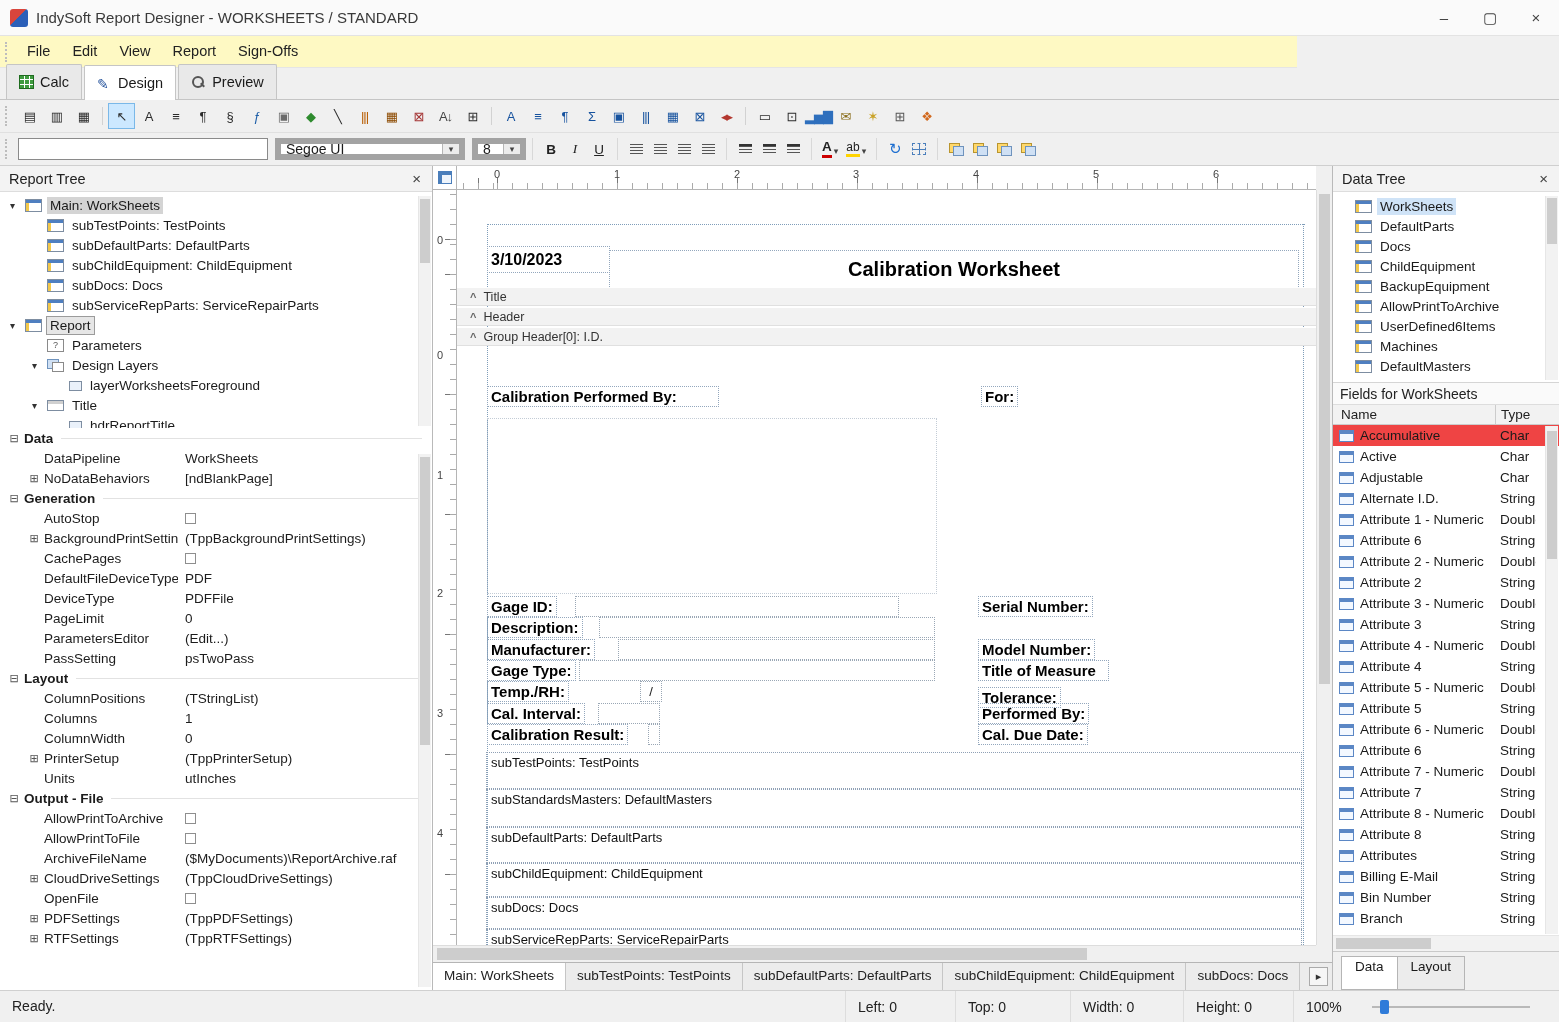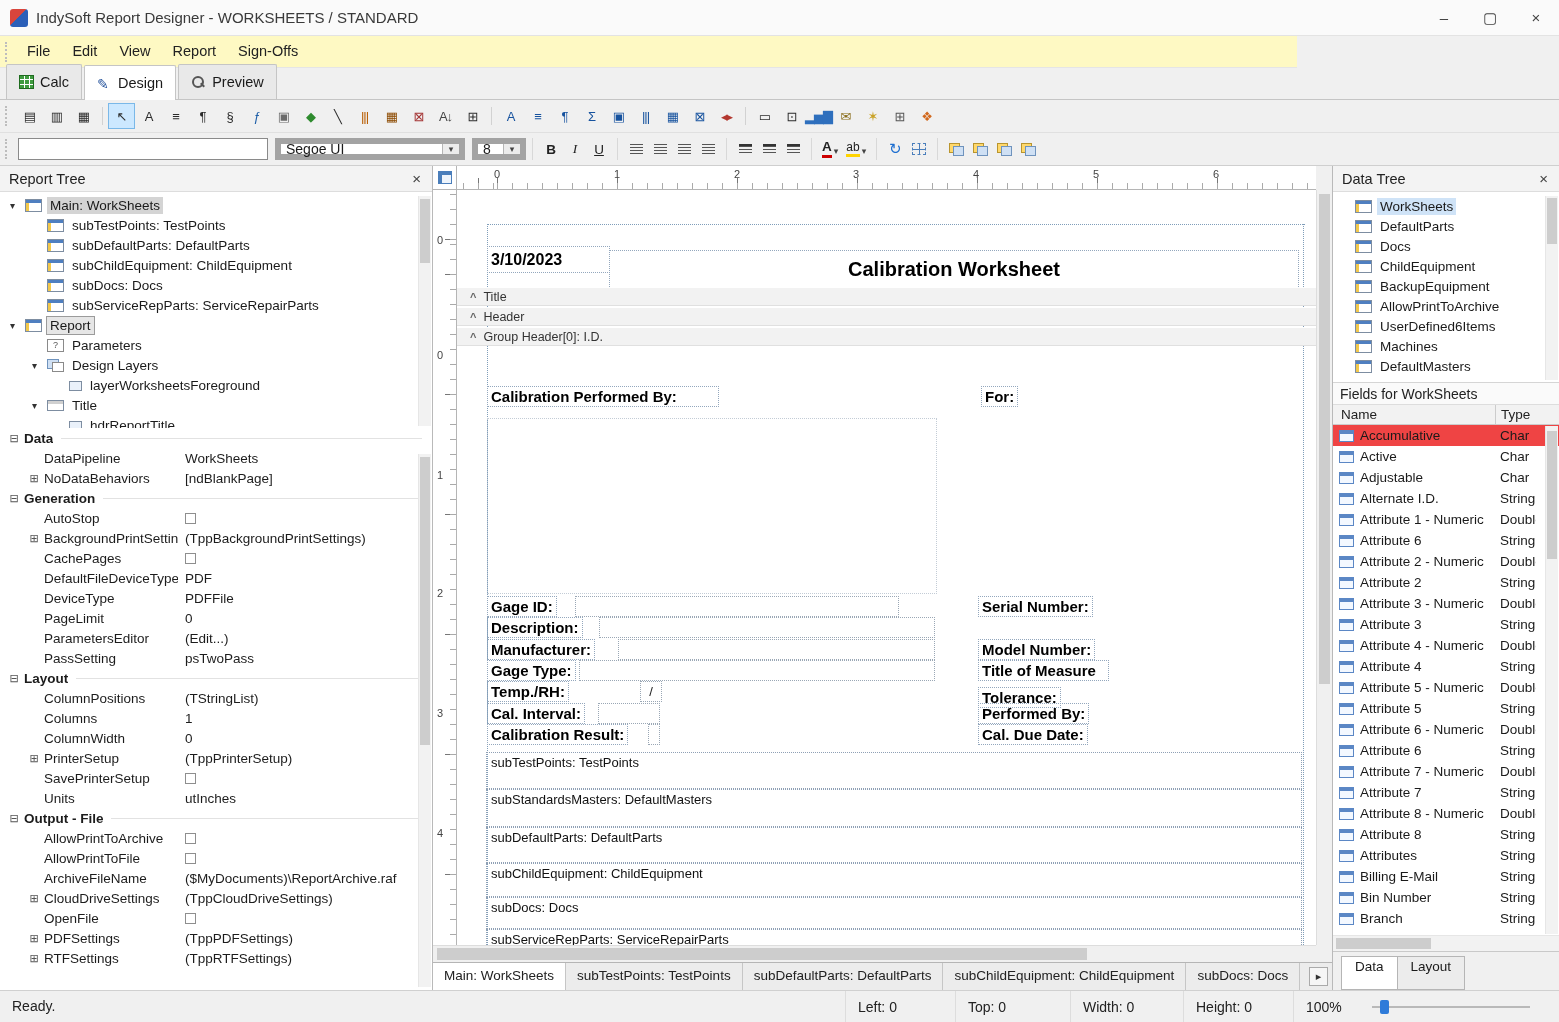--- a/index.html
+++ b/index.html
@@ -672,28 +672,20 @@
 
       <div class="prow prop" data-name="property-row">
         <span class="pprefix" data-name="expander-icon">⊞</span>
         <span class="pname" data-name="property-name">PrinterSetup</span>
         <span class="pval" data-name="property-value">
 
           <span class="pvtext" data-name="property-value-text">(TppPrinterSetup)</span>
         </span>
       </div>
 
-      <div class="prow prop checkbox" data-name="property-row">
-        <span class="pprefix" data-name="expander-icon"></span>
-        <span class="pname" data-name="property-name">SavePrinterSetup</span>
-        <span class="pval" data-name="property-value">
-          <span class="cbbox" data-name="checkbox-icon"></span>
-          <span class="pvtext" data-name="property-value-text"></span>
-        </span>
-      </div>
 
       <div class="prow prop" data-name="property-row">
         <span class="pprefix" data-name="expander-icon"></span>
         <span class="pname" data-name="property-name">Units</span>
         <span class="pval" data-name="property-value">
 
           <span class="pvtext" data-name="property-value-text">utInches</span>
         </span>
       </div>
 

